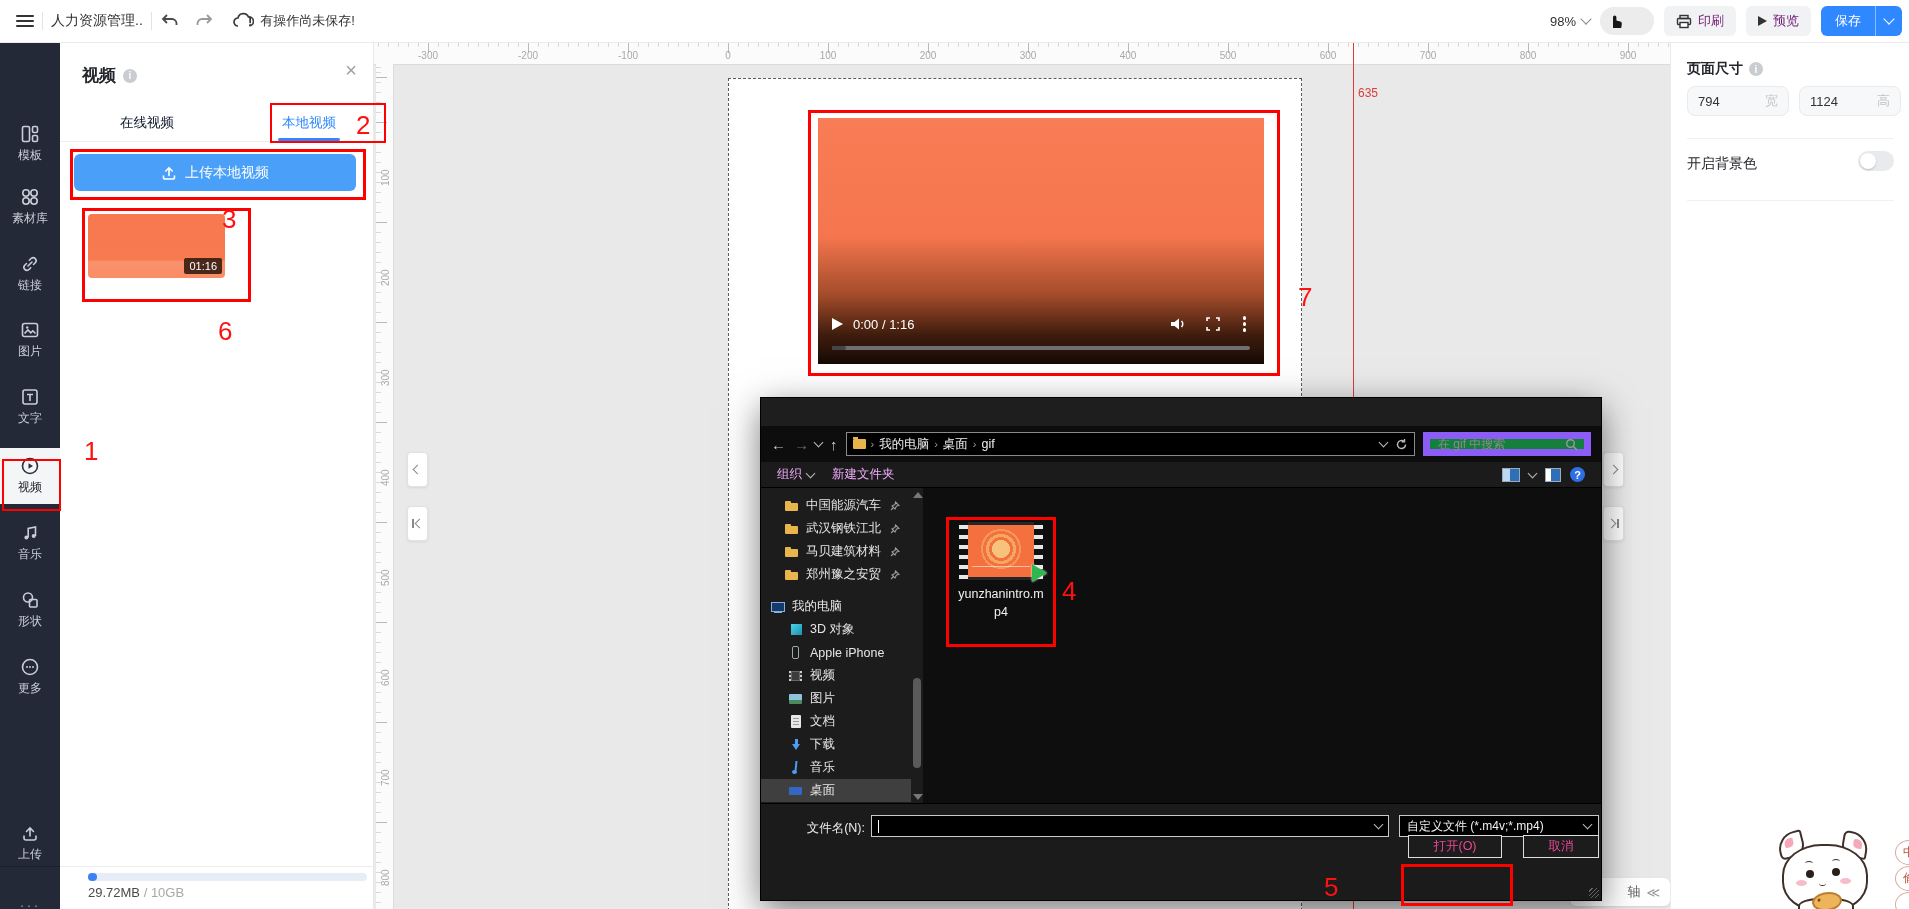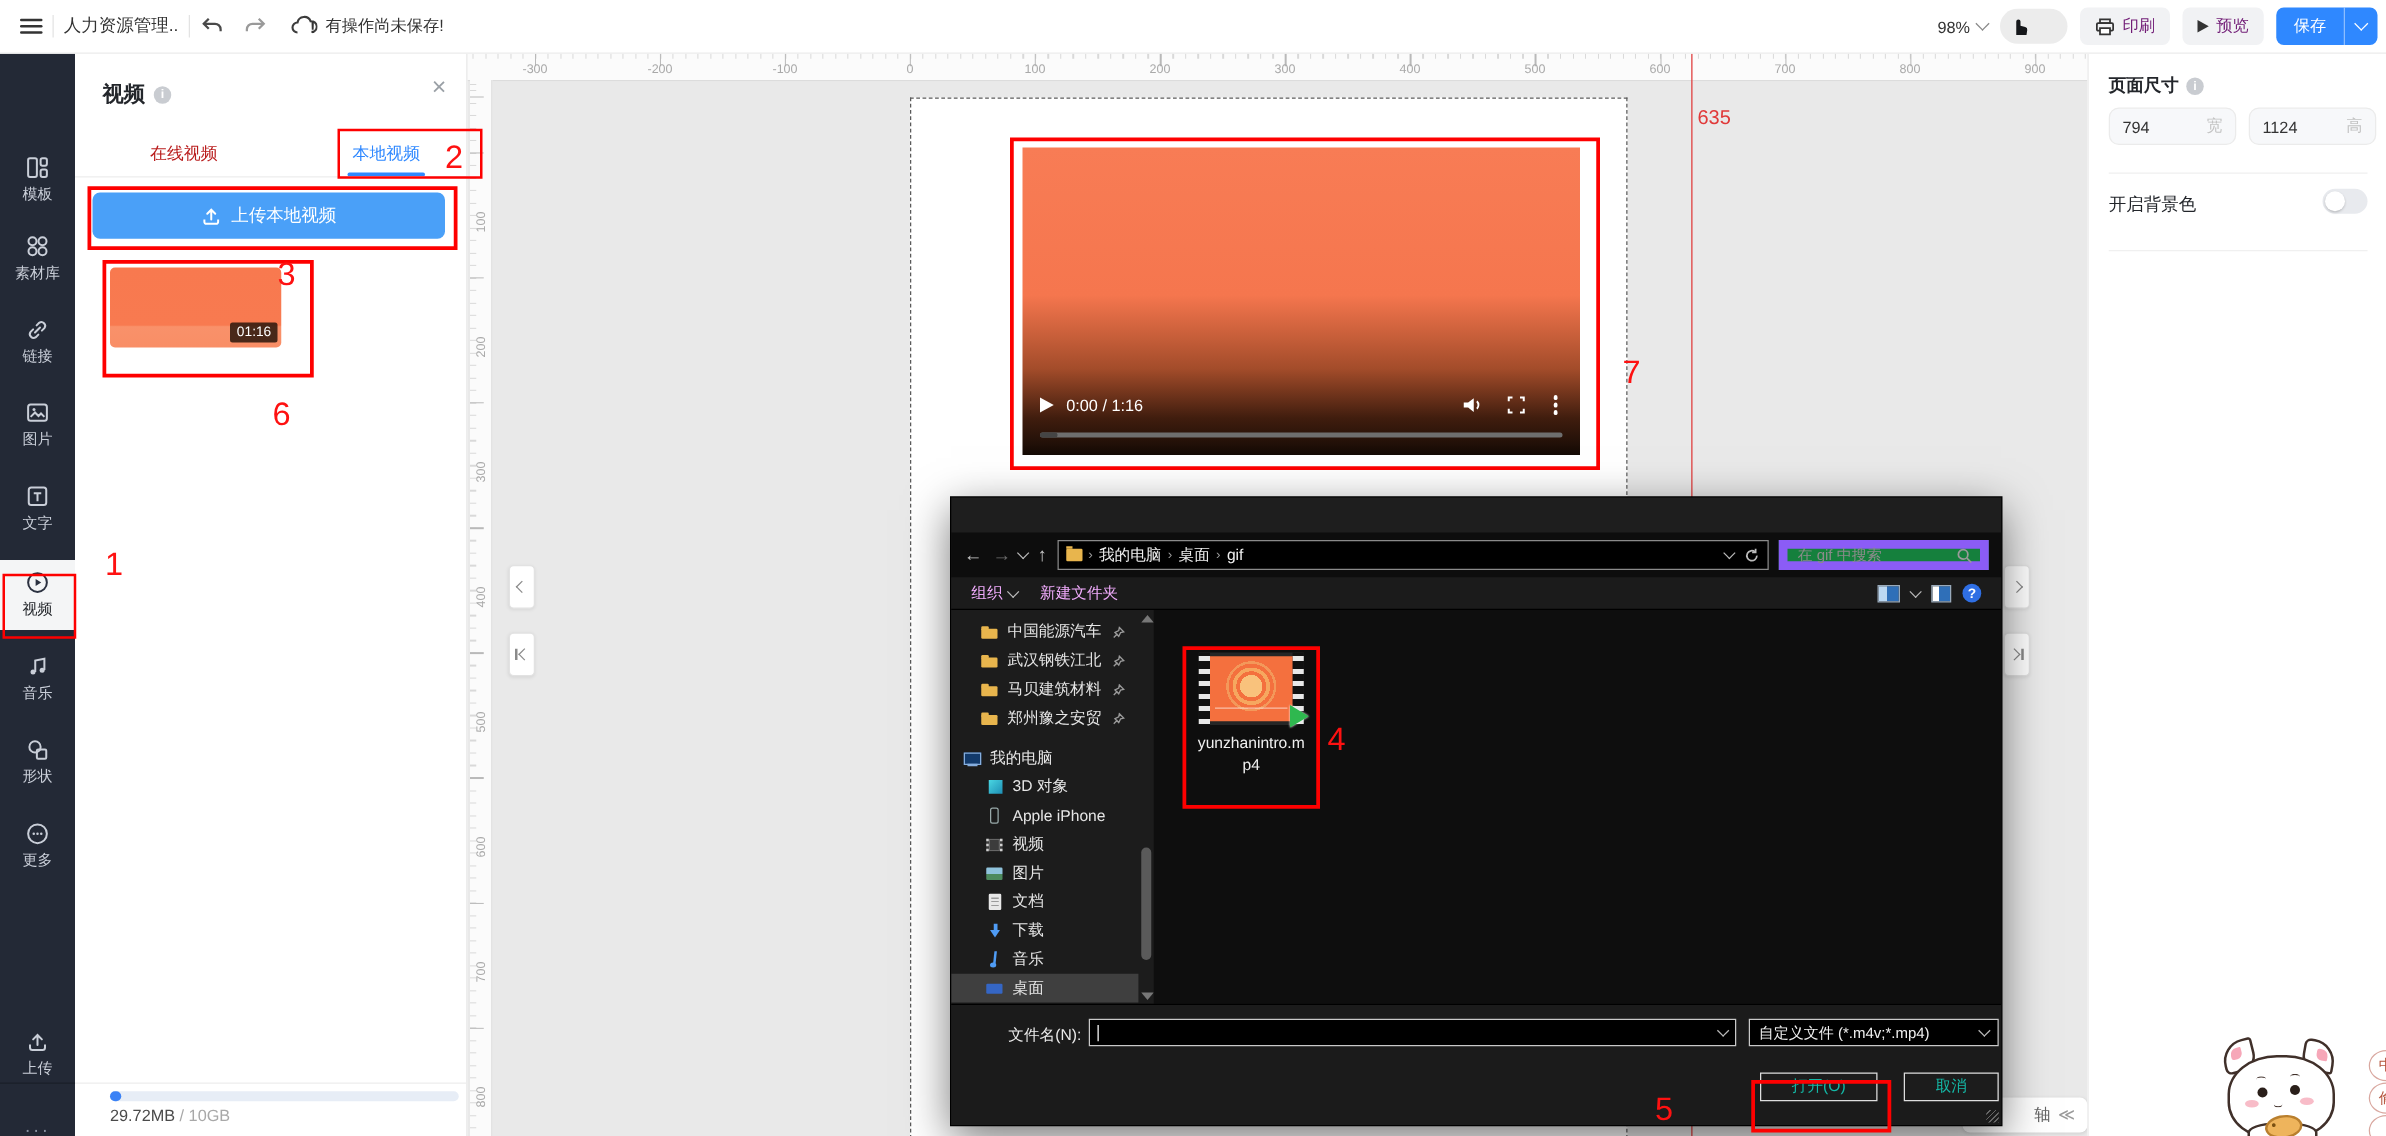--- a/index.html
+++ b/index.html
@@ -28,21 +28,21 @@
   .sb-item.active{background:#f4f5f6;color:#23262b;}
   .sb-item svg{display:block;}
   .sb-divider{position:absolute;left:0;bottom:42px;width:60px;height:1px;background:#1a1f29;}
   .sb-dots{position:absolute;left:0;bottom:-4px;width:60px;text-align:center;color:#8a93a3;font-size:15px;letter-spacing:2px;}
   
   .panel{position:absolute;left:60px;top:42px;width:313px;height:867px;background:#fff;border-right:1px solid #e8e8e8;z-index:10;}
   .p-title{position:absolute;left:22px;top:22px;font-size:17px;font-weight:bold;color:#23262b;display:flex;align-items:center;gap:7px;}
   .infoc{width:14px;height:14px;border-radius:50%;background:#c9ccd1;color:#fff;font-size:10px;font-weight:bold;display:inline-flex;align-items:center;justify-content:center;font-style:normal;}
   .p-close{position:absolute;right:16px;top:18px;font-size:20px;color:#9aa0a6;cursor:pointer;line-height:1;}
   .tabs{position:absolute;left:0;top:72px;width:313px;height:28px;}
-  .tab{position:absolute;top:0;font-size:13.5px;color:#b91c1c;cursor:pointer;}
+  .tab{position:absolute;top:0;font-size:13.5px;color:#0f172a;cursor:pointer;}
   .tab.online{left:60px;}
   .tab.local{left:222px;color:#2f88ff;}
   .tab-underline{position:absolute;left:218px;top:24px;width:62px;height:3px;background:#2f88ff;border-radius:2px;}
   .tabline{position:absolute;left:0;top:99px;width:313px;height:1px;background:#ededed;}
   .upload-btn{position:absolute;left:14px;top:112px;width:282px;height:37px;background:#4aa0f8;border-radius:6px;color:#fff;font-size:14px;display:flex;align-items:center;justify-content:center;gap:8px;cursor:pointer;}
   .thumb{position:absolute;left:28px;top:172px;width:137px;height:64px;border-radius:4px;background:linear-gradient(180deg,#f8794f 0%,#f87a50 72%,#f9916a 74%,#f98e66 100%);cursor:pointer;}
   .dur{position:absolute;right:3px;bottom:4px;background:rgba(42,22,12,.85);color:#fff;font-size:11px;padding:2px 5px;border-radius:2px;}
   .p-footer{position:absolute;left:0;bottom:0;width:313px;height:42px;border-top:1px solid #ededed;}
   .stor-track{position:absolute;left:28px;top:6px;width:279px;height:8px;border-radius:4px;background:#e7edf6;}
   .stor-fill{position:absolute;left:0;top:0;width:9px;height:8px;border-radius:4px;background:#3b82f6;}
@@ -55,21 +55,21 @@
     background-size:auto 11px,auto 5px;background-position:55px 0,5px 0;background-repeat:repeat-x;}
   .h-labels{position:absolute;left:5px;top:8px;display:flex;}
   .h-labels span{flex:0 0 100px;width:100px;text-align:center;font-size:10px;color:#a9a9a9;}
   .v-ruler{position:absolute;left:3px;top:22px;width:17px;height:845px;background:#fbfbfb;border-right:1px solid #dcdcdc;overflow:hidden;
     background-image:repeating-linear-gradient(0deg,#b9b9b9 0 1px,transparent 1px 100px),repeating-linear-gradient(0deg,#d9d9d9 0 1px,transparent 1px 10px);
     background-size:11px auto,5px auto;background-position:0 14px,0 4px;background-repeat:repeat-y;}
   .v-labels{position:absolute;left:4px;top:64px;display:flex;flex-direction:column;}
   .v-labels span{flex:0 0 100px;height:100px;display:flex;align-items:center;justify-content:center;writing-mode:vertical-rl;transform:rotate(180deg);font-size:10px;color:#a9a9a9;}
   .page{position:absolute;left:355px;top:36px;width:572px;height:831px;background:#fff;border:1px dashed #5a5a5a;z-index:1;}
   .guide{position:absolute;left:980px;top:0;width:1px;height:867px;background:#e03a3a;z-index:2;}
-  .guide-label{position:absolute;left:985px;top:44px;font-size:16px;color:#e03a3a;z-index:2;}
+  .guide-label{position:absolute;left:985px;top:44px;font-size:12px;color:#e03a3a;z-index:2;}
   
   .vbox-red{position:absolute;left:435px;top:68px;width:466px;height:260px;border:3px solid #fe0000;z-index:3;}
   .player{position:absolute;left:7px;top:5px;width:446px;height:246px;background:linear-gradient(180deg,#f87c55 0%,#f5764e 48%,#a34c2a 72%,#401d0e 88%,#140a05 100%);}
   .pc-row{position:absolute;left:14px;right:14px;bottom:30px;height:20px;display:flex;align-items:center;gap:10px;color:#fff;}
   .pc-play{width:0;height:0;border-left:11px solid #fff;border-top:6.5px solid transparent;border-bottom:6.5px solid transparent;cursor:pointer;}
   .pc-time{font-size:13px;color:#fff;}
   .pc-spacer{flex:1;}
   .kebab{display:flex;flex-direction:column;gap:2.5px;cursor:pointer;padding:0 4px;}
   .kebab i{width:3.5px;height:3.5px;border-radius:50%;background:#fff;}
   .pc-bar{position:absolute;left:14px;right:14px;bottom:14px;height:4px;border-radius:2px;background:#6e6e6e;cursor:pointer;}
@@ -141,21 +141,21 @@
   .filmline{position:absolute;left:4px;right:4px;bottom:10px;height:1px;background:rgba(255,255,255,.55);}
   .playbadge{position:absolute;right:-4px;bottom:-2px;width:0;height:0;border-left:15px solid #2fb84f;border-top:9px solid transparent;border-bottom:9px solid transparent;filter:drop-shadow(0 0 1px #fff);}
   .filename{margin-top:6px;font-size:12.5px;color:#f0f0f0;line-height:1.4;}
   .dlg-bottom{position:absolute;left:0;bottom:0;width:100%;height:96px;background:#1b1b1b;border-top:1px solid #000;}
   .fn-label{position:absolute;left:0;top:16px;width:104px;text-align:right;color:#ececec;}
   .fn-input{position:absolute;left:110px;top:11px;width:518px;height:22px;background:#000;border:1px solid #c9c9c9;box-sizing:border-box;display:flex;align-items:center;padding:0 6px;cursor:text;}
   .caret{width:1px;height:13px;background:#fff;}
   .fn-chev{position:absolute;right:6px;}
   .ft-combo{position:absolute;left:638px;top:11px;width:200px;height:22px;background:#000;border:1px solid #c9c9c9;box-sizing:border-box;display:flex;align-items:center;justify-content:space-between;padding:0 7px;color:#f0f0f0;font-size:12px;cursor:pointer;}
   .dchev{width:6px;height:6px;border-right:1.4px solid #bbb;border-bottom:1.4px solid #bbb;transform:rotate(45deg);margin-top:-3px;}
-  .dbtn{position:absolute;top:54px;height:23px;background:#1c1c1c;border:1px solid #dedede;color:#14b8a6;font-size:12.5px;display:flex;align-items:center;justify-content:center;cursor:pointer;box-sizing:border-box;}
+  .dbtn{position:absolute;top:31px;height:23px;background:#1c1c1c;border:1px solid #dedede;color:#ec4899;font-size:12.5px;display:flex;align-items:center;justify-content:center;cursor:pointer;box-sizing:border-box;}
   .dbtn.open{left:647px;width:94px;}
   .dbtn.cancel{left:762px;width:76px;}
   .grip{position:absolute;right:2px;bottom:2px;width:10px;height:10px;background:repeating-linear-gradient(135deg,transparent 0 2px,#666 2px 3px);}
   
   .redbox{position:absolute;border:3px solid #fe0000;z-index:25;pointer-events:none;}
   .redbox.thin{border-width:2.5px;}
   .ann{position:absolute;color:#fe1111;font-size:26px;z-index:26;pointer-events:none;}
   
   .cat{position:absolute;left:1764px;top:834px;width:132px;height:80px;z-index:12;}
   .cat .head{position:absolute;left:18px;top:10px;width:82px;height:64px;background:#fff;border:2.5px solid #40302a;border-radius:46% 46% 44% 44%;}

